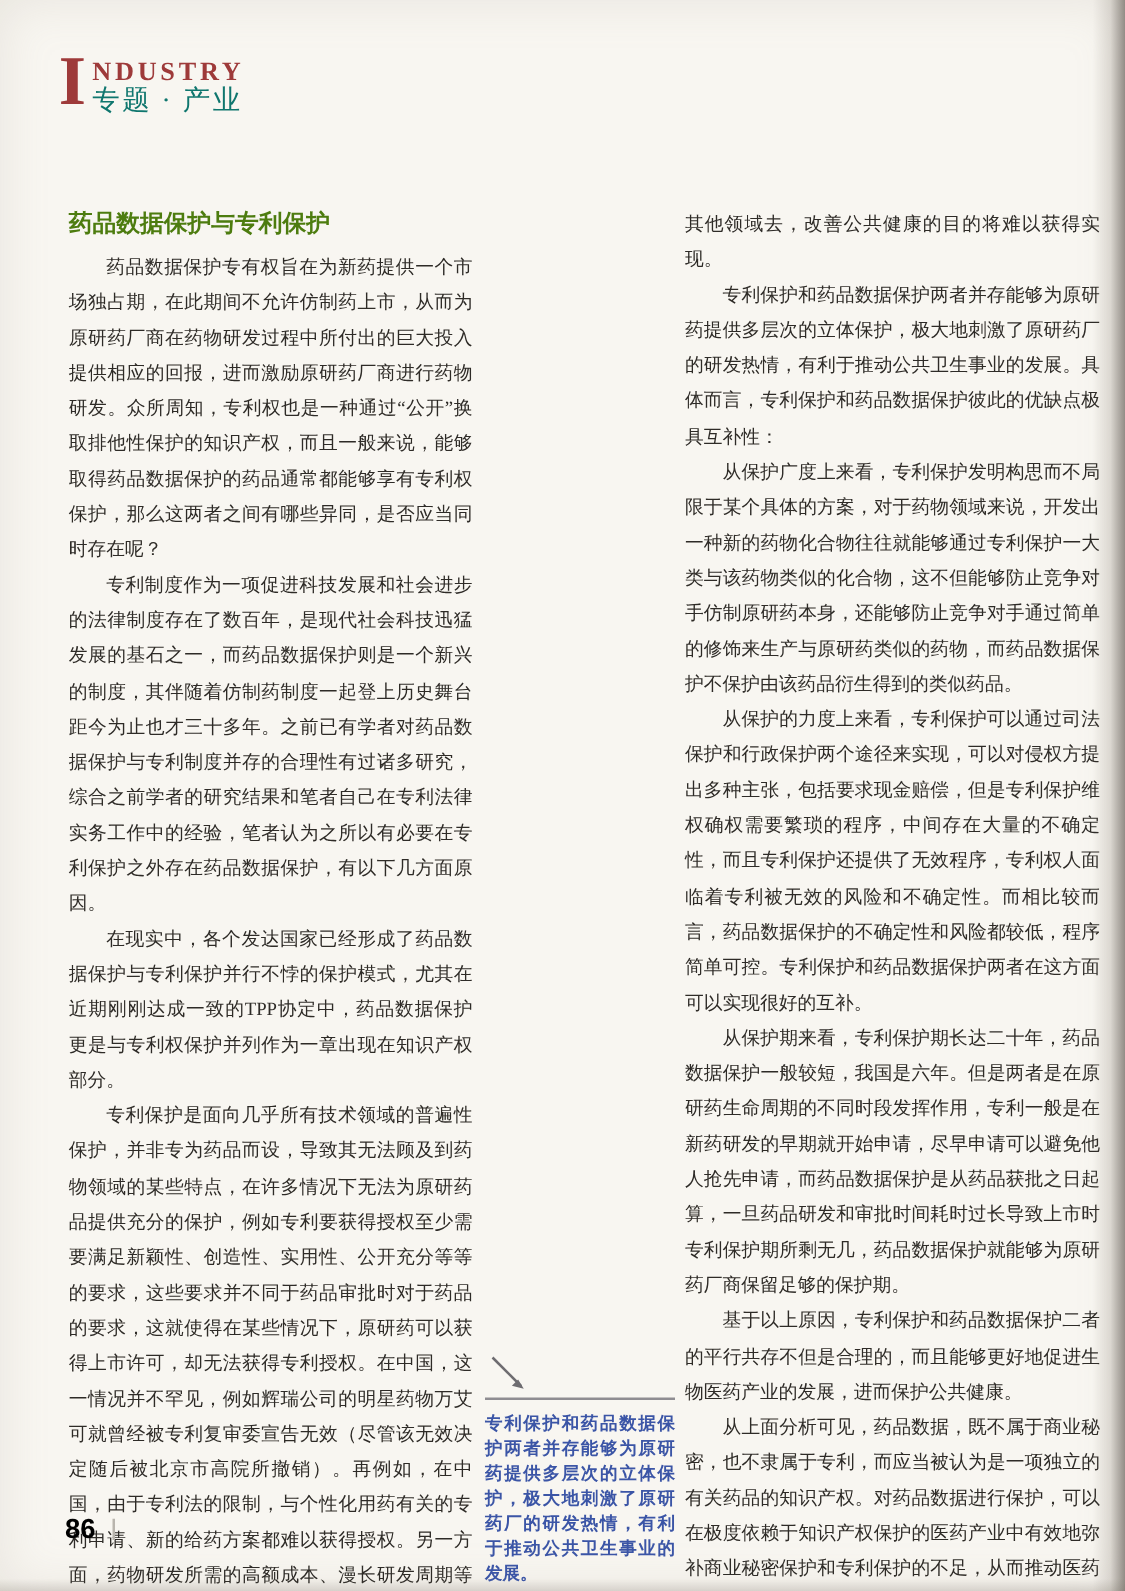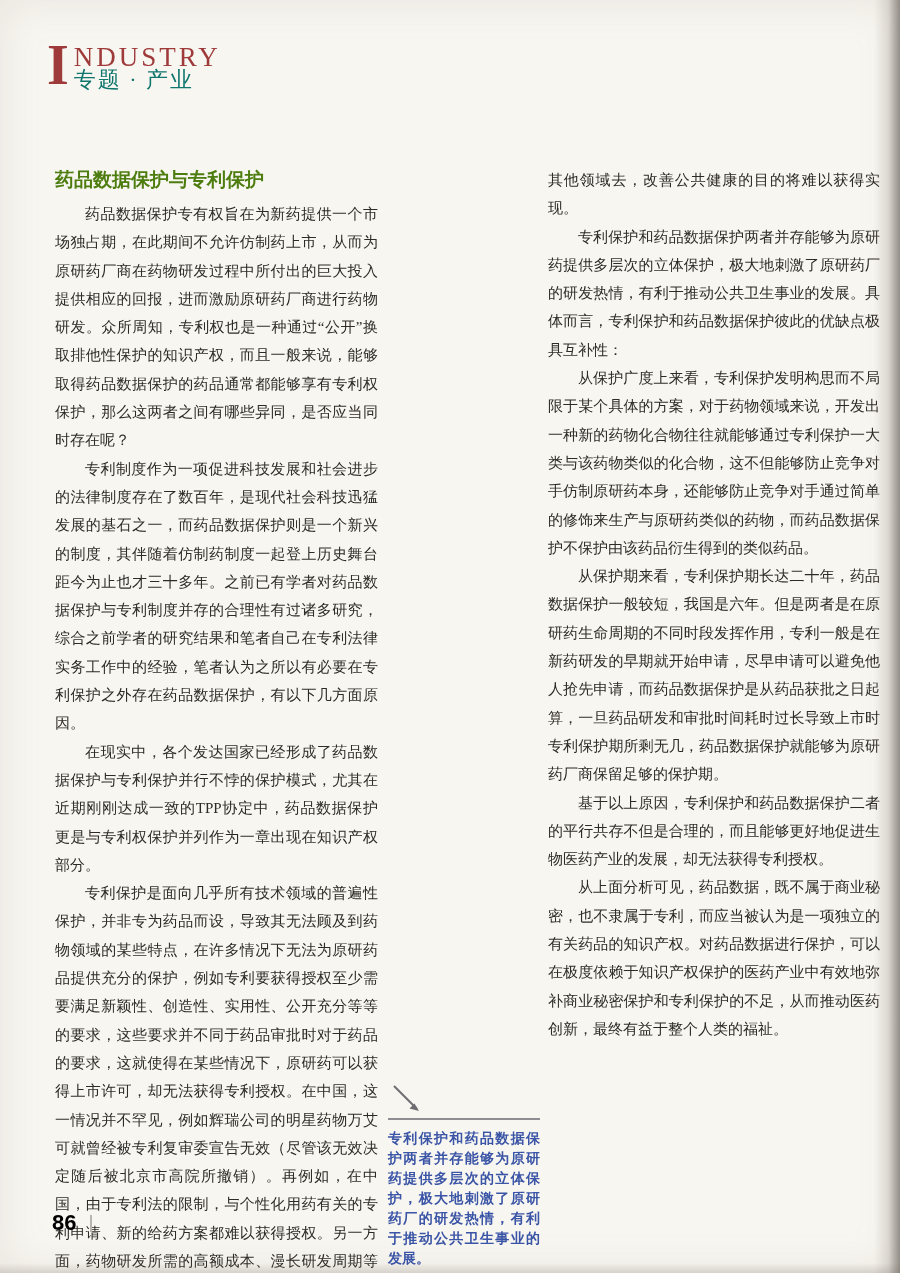--- a/index.html
+++ b/index.html
@@ -27,22 +27,22 @@
   
   .header{position:absolute;left:47px;top:40px;display:flex;align-items:flex-start;}
   .drop-initial{
     font-family:"Liberation Serif","DejaVu Serif",serif;
     font-size:56px;line-height:50px;font-weight:bold;
     color:#9e3a3a;margin-right:5px;
   }
   .header-text{display:flex;flex-direction:column;padding-top:6px;}
   .magazine-name{
     font-family:"Liberation Serif","DejaVu Serif",serif;
-    font-size:27px;line-height:22px;letter-spacing:3px;
-    color:#9e3a3a;font-weight:normal;
+    font-size:21px;line-height:22px;letter-spacing:3px;
+    color:#9e3a3a;font-weight:bold;
   }
   .section-label{
     font-size:22px;line-height:23px;letter-spacing:2px;
     color:#0f766e;
   }
 
   
   .col{position:absolute;top:166px;}
   .col-left{left:55px;width:323px;}
   .col-right{left:548px;width:332px;}
@@ -99,22 +99,23 @@
     <p class="body-p">药品数据保护专有权旨在为新药提供一个市场独占期，在此期间不允许仿制药上市，从而为原研药厂商在药物研发过程中所付出的巨大投入提供相应的回报，进而激励原研药厂商进行药物研发。众所周知，专利权也是一种通过“公开”换取排他性保护的知识产权，而且一般来说，能够取得药品数据保护的药品通常都能够享有专利权保护，那么这两者之间有哪些异同，是否应当同时存在呢？</p>
     <p class="body-p">专利制度作为一项促进科技发展和社会进步的法律制度存在了数百年，是现代社会科技迅猛发展的基石之一，而药品数据保护则是一个新兴的制度，其伴随着仿制药制度一起登上历史舞台距今为止也才三十多年。之前已有学者对药品数据保护与专利制度并存的合理性有过诸多研究，综合之前学者的研究结果和笔者自己在专利法律实务工作中的经验，笔者认为之所以有必要在专利保护之外存在药品数据保护，有以下几方面原因。</p>
     <p class="body-p">在现实中，各个发达国家已经形成了药品数据保护与专利保护并行不悖的保护模式，尤其在近期刚刚达成一致的TPP协定中，药品数据保护更是与专利权保护并列作为一章出现在知识产权部分。</p>
     <p class="body-p">专利保护是面向几乎所有技术领域的普遍性保护，并非专为药品而设，导致其无法顾及到药物领域的某些特点，在许多情况下无法为原研药品提供充分的保护，例如专利要获得授权至少需要满足新颖性、创造性、实用性、公开充分等等的要求，这些要求并不同于药品审批时对于药品的要求，这就使得在某些情况下，原研药可以获得上市许可，却无法获得专利授权。在中国，这一情况并不罕见，例如辉瑞公司的明星药物万艾可就曾经被专利复审委宣告无效（尽管该无效决定随后被北京市高院所撤销）。再例如，在中国，由于专利法的限制，与个性化用药有关的专利申请、新的给药方案都难以获得授权。另一方面，药物研发所需的高额成本、漫长研发周期等都要求必须为其提供必要的激励性保护，如果这种激励性保护不够充分或者存在很大的风险无法获得保护，那么很可能导致大量的人力和资本从这一领域转移到</p>
   </div>
 
   <div class="col col-right">
     <p class="body-p no-indent">其他领域去，改善公共健康的目的将难以获得实现。</p>
     <p class="body-p">专利保护和药品数据保护两者并存能够为原研药提供多层次的立体保护，极大地刺激了原研药厂的研发热情，有利于推动公共卫生事业的发展。具体而言，专利保护和药品数据保护彼此的优缺点极具互补性：</p>
     <p class="body-p">从保护广度上来看，专利保护发明构思而不局限于某个具体的方案，对于药物领域来说，开发出一种新的药物化合物往往就能够通过专利保护一大类与该药物类似的化合物，这不但能够防止竞争对手仿制原研药本身，还能够防止竞争对手通过简单的修饰来生产与原研药类似的药物，而药品数据保护不保护由该药品衍生得到的类似药品。</p>
+    <p class="body-p">从保护的力度上来看，专利保护可以通过司法保护和行政保护两个途径来实现，可以对侵权方提出多种主张，包括要求现金赔偿，但是专利保护维权确权需要繁琐的程序，中间存在大量的不确定性，而且专利保护还提供了无效程序，专利权人面临着专利被无效的风险和不确定性。而相比较而言，药品数据保护的不确定性和风险都较低，程序简单可控。专利保护和药品数据保护两者在这方面可以实现很好的互补。</p>
     <p class="body-p">从保护期来看，专利保护期长达二十年，药品数据保护一般较短，我国是六年。但是两者是在原研药生命周期的不同时段发挥作用，专利一般是在新药研发的早期就开始申请，尽早申请可以避免他人抢先申请，而药品数据保护是从药品获批之日起算，一旦药品研发和审批时间耗时过长导致上市时专利保护期所剩无几，药品数据保护就能够为原研药厂商保留足够的保护期。</p>
-    <p class="body-p">基于以上原因，专利保护和药品数据保护二者的平行共存不但是合理的，而且能够更好地促进生物医药产业的发展，却无法获得专利授权。</p>
+    <p class="body-p">基于以上原因，专利保护和药品数据保护二者的平行共存不但是合理的，而且能够更好地促进生物医药产业的发展，进而保护公共健康。</p>
     <p class="body-p"><span>从上面分析可见，药品数据，既不属于商业秘密，也不隶属于专利，而应当被认为是一项独立的有关药品的知识产权。对药品数据进行保护，可以在极度依赖于知识产权保护的医药产业中有效地弥补商业秘密保护和专利保护的不足，从而推动医药创新，最终有益于整个人类的福祉。</span></p>
   </div>
 
   <div class="pull-quote">
     <svg class="pq-arrow" width="34" height="32" viewBox="0 0 34 32">
       <line x1="4" y1="2" x2="27" y2="25" stroke="#6e6c70" stroke-width="2"></line>
       <polygon points="29,27 19.5,24.5 24.5,19.5" fill="#6e6c70"></polygon>
     </svg>
     <div class="pq-rule"></div>
     <p class="pq-text">专利保护和药品数据保护两者并存能够为原研药提供多层次的立体保护，极大地刺激了原研药厂的研发热情，有利于推动公共卫生事业的发展。</p>

